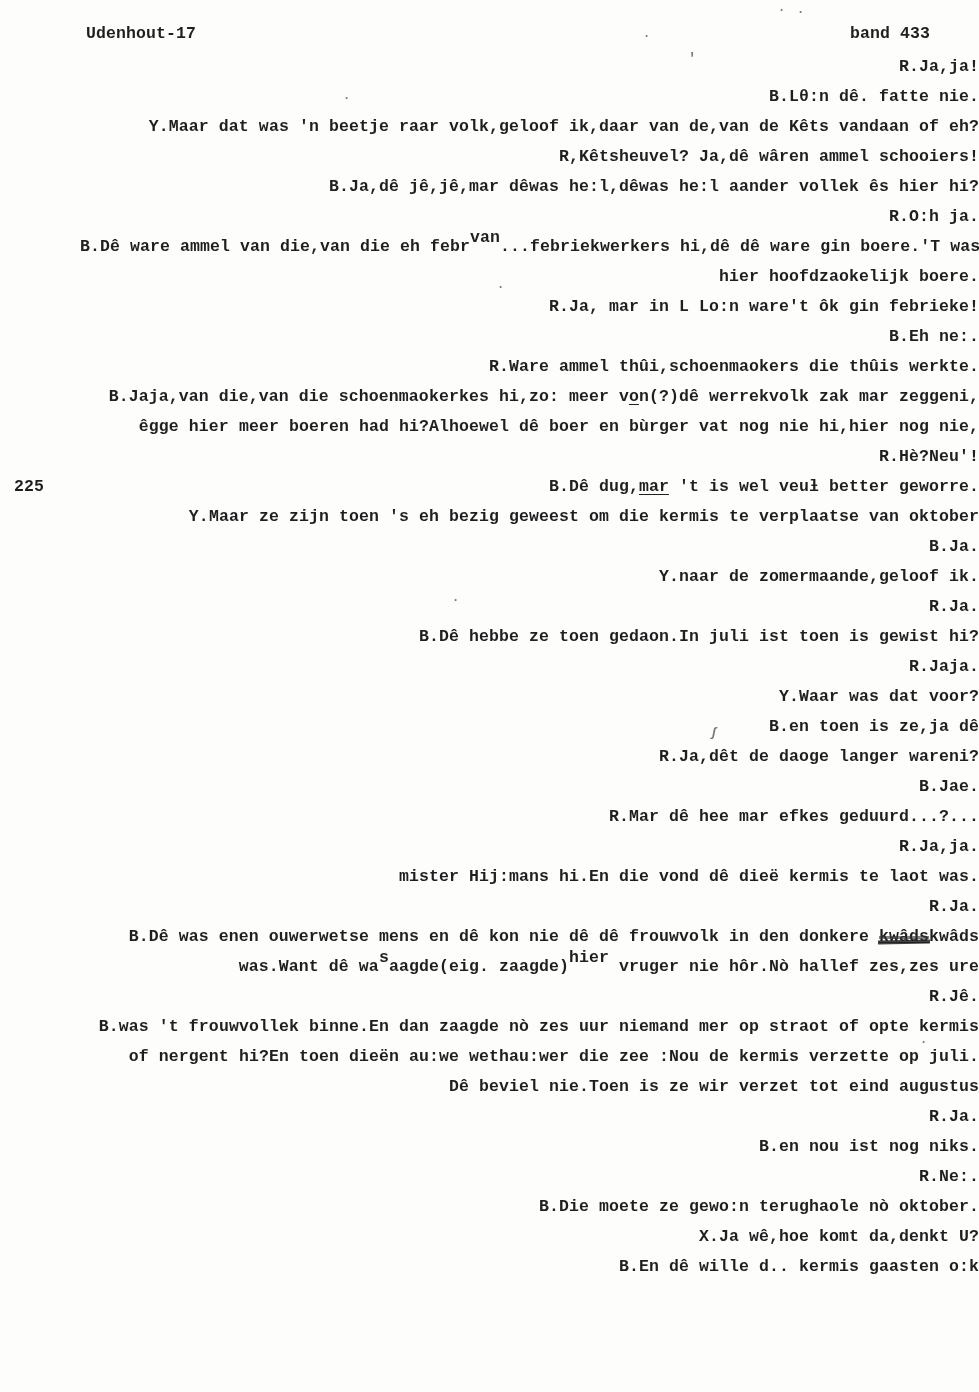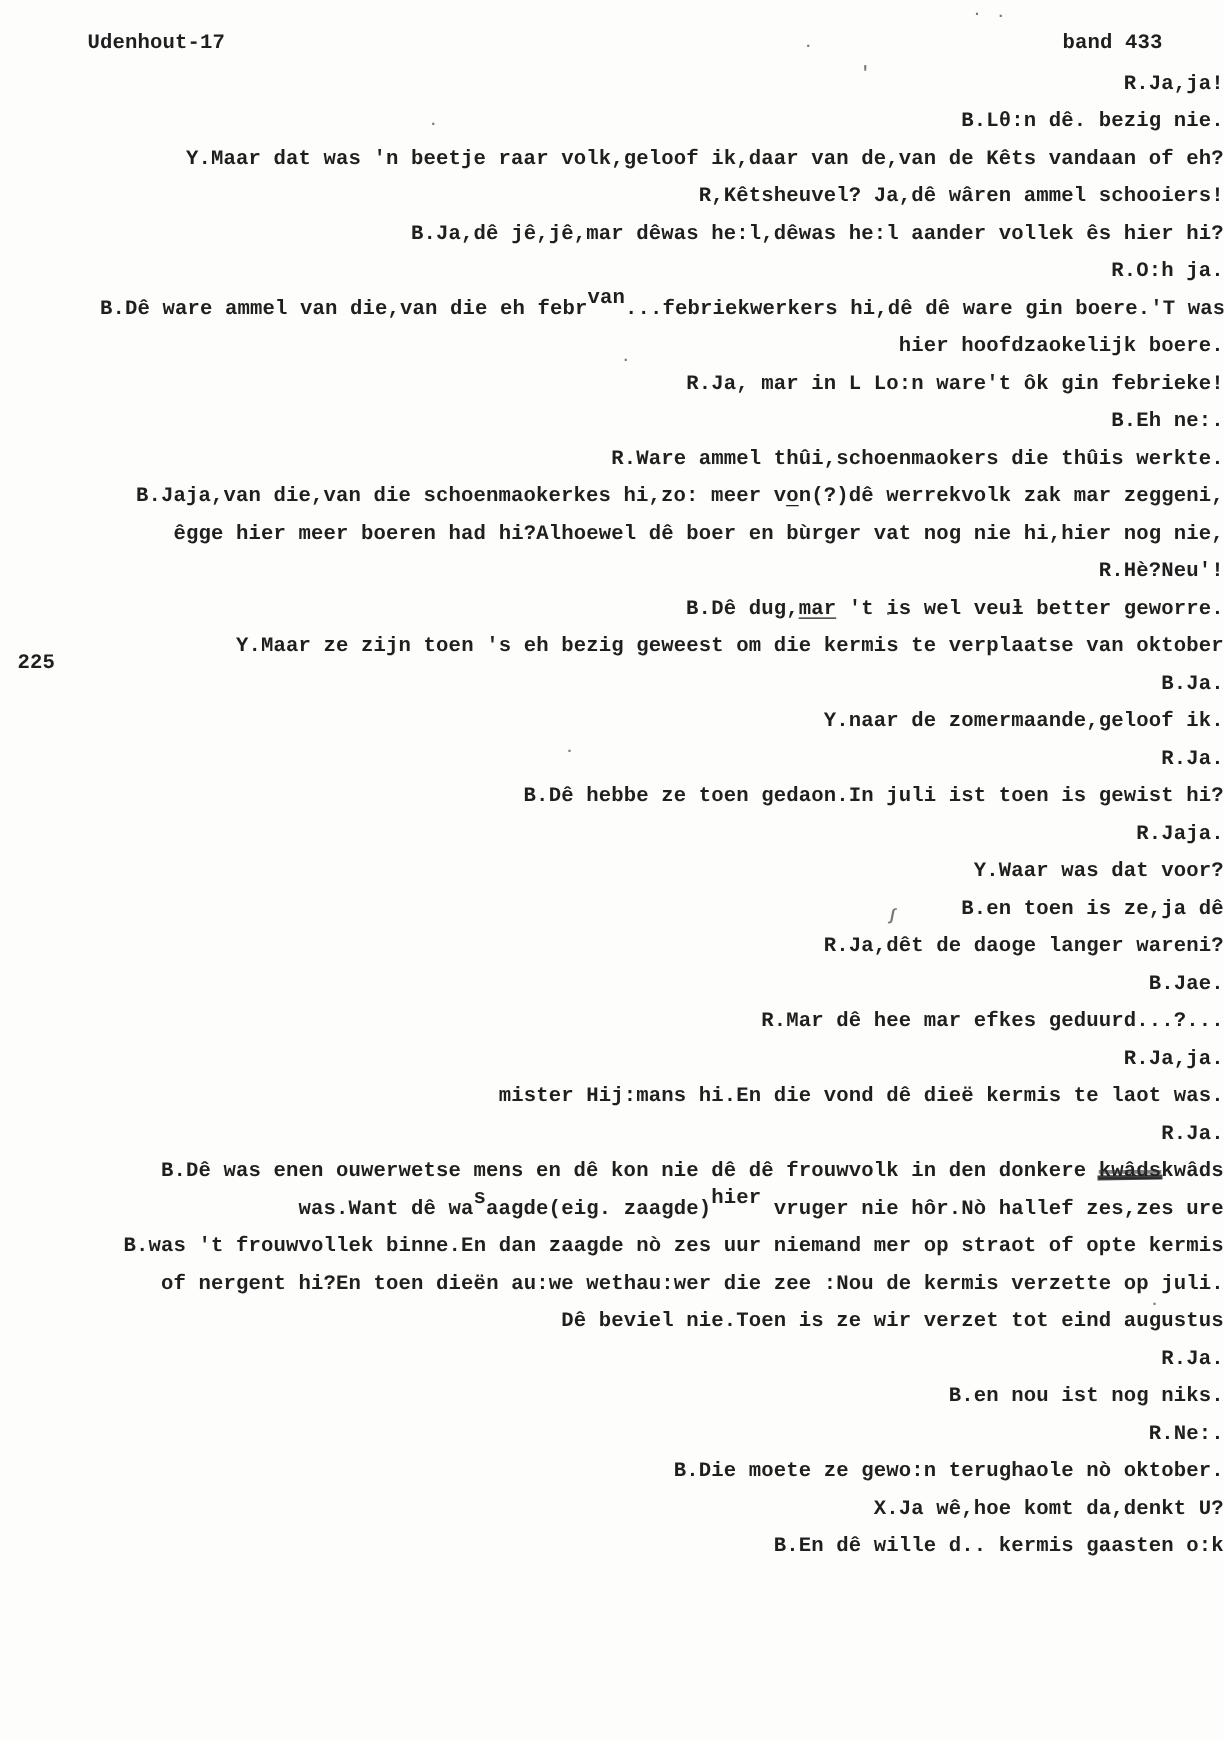--- a/index.html
+++ b/index.html
@@ -8,28 +8,28 @@
     width:979px;height:1392px;
     background:#fdfdfc;
     overflow:hidden;
     font-family:"Liberation Mono","DejaVu Sans Mono",monospace;
     font-weight:700;
     font-size:16.5px;
     color:#1f1f1f;
     letter-spacing:0.1px;
   }
   .header{
-    position:absolute;top:22px;left:70px;right:49px;
+    position:absolute;top:22px;left:86px;right:49px;
     display:flex;justify-content:space-between;
     height:24px;line-height:24px;
   }
   .lines{position:absolute;top:52px;left:70px;right:0;text-align:right;}
   .line{position:relative;height:30px;line-height:30px;white-space:pre;}
   .sp{display:inline-block;width:30px;}
-  .mnum{position:absolute;left:-56px;top:4px;line-height:22px;margin-top:43px;}
+  .mnum{position:absolute;left:-56px;top:4px;line-height:22px;}
   .sup{position:relative;top:-9px;}
   .u{text-decoration:underline;text-underline-offset:3px;}
   .strike{position:relative;text-decoration:underline;}
   .strike::after{
     content:"";position:absolute;left:-1px;right:-1px;top:13px;height:4px;
     background:#222;opacity:.85;transform:rotate(-1deg);
   }
   .strike::before{
     content:"";position:absolute;left:0;right:0;top:9px;height:3px;
     background:#333;opacity:.6;
@@ -41,21 +41,21 @@
 
 <div class="page">
 
   <div class="header">
     <span>Udenhout-17</span>
     <span>band 433</span>
   </div>
 
   <div class="lines" id="lines">
       <div class="line"><span class="sp">R.</span><span><span>Ja,ja!</span></span></div>
-      <div class="line"><span class="sp">B.</span><span><span>Lθ:n dê. bezig nie.</span></span></div>
+      <div class="line"><span class="sp">B.</span><span><span>Lθ:n dê. fatte nie.</span></span></div>
       <div class="line"><span class="sp">Y.</span><span><span>Maar dat was 'n beetje raar volk,geloof ik,daar van de,van de Kêts vandaan of eh?</span></span></div>
       <div class="line"><span class="sp">R,</span><span><span>Kêtsheuvel? Ja,dê wâren ammel schooiers!</span></span></div>
       <div class="line"><span class="sp">B.</span><span><span>Ja,dê jê,jê,mar dêwas he:l,dêwas he:l aander vollek ês hier hi?</span></span></div>
       <div class="line"><span class="sp">R.</span><span><span>O:h ja.</span></span></div>
       <div class="line"><span class="sp">B.</span><span><span>Dê ware ammel van die,van die eh febr</span><span class="sup">van</span><span>...febriekwerkers hi,dê dê ware gin boere.'T was</span></span></div>
       <div class="line"><span class="sp"></span><span><span>hier hoofdzaokelijk boere.</span></span></div>
       <div class="line"><span class="sp">R.</span><span><span>Ja, mar in L Lo:n ware't ôk gin febrieke!</span></span></div>
       <div class="line"><span class="sp">B.</span><span><span>Eh ne:.</span></span></div>
       <div class="line"><span class="sp">R.</span><span><span>Ware ammel thûi,schoenmaokers die thûis werkte.</span></span></div>
       <div class="line"><span class="sp">B.</span><span><span>Jaja,van die,van die schoenmaokerkes hi,zo: meer v</span><span class="u">o</span><span>n(?)dê werrekvolk zak mar zeggeni,</span></span></div>
@@ -71,20 +71,21 @@
       <div class="line"><span class="sp">Y.</span><span><span>Waar was dat voor?</span></span></div>
       <div class="line"><span class="sp">B.</span><span><span>en toen is ze,ja dê</span></span></div>
       <div class="line"><span class="sp">R.</span><span><span>Ja,dêt de daoge langer wareni?</span></span></div>
       <div class="line"><span class="sp">B.</span><span><span>Jae.</span></span></div>
       <div class="line"><span class="sp">R.</span><span><span>Mar dê hee mar efkes geduurd...?...</span></span></div>
       <div class="line"><span class="sp">R.</span><span><span>Ja,ja.</span></span></div>
       <div class="line"><span class="sp"></span><span><span>mister Hij:mans hi.En die vond dê dieë kermis te laot was.</span></span></div>
       <div class="line"><span class="sp">R.</span><span><span>Ja.</span></span></div>
       <div class="line"><span class="sp">B.</span><span><span>Dê was enen ouwerwetse mens en dê kon nie dê dê frouwvolk in den donkere </span><span class="strike">kwâds</span><span>kwâds</span></span></div>
       <div class="line"><span class="sp"></span><span><span>was.Want dê wa</span><span class="sup">s</span><span>aagde(eig. zaagde)</span><span class="sup">hier</span><span> vruger nie hôr.Nò hallef zes,zes ure</span></span></div>
+      <div class="line"><span class="sp">R.</span><span><span>Jê.</span></span></div>
       <div class="line"><span class="sp">B.</span><span><span>was 't frouwvollek binne.En dan zaagde nò zes uur niemand mer op straot of opte kermis</span></span></div>
       <div class="line"><span class="sp"></span><span><span>of nergent hi?En toen dieën au:we wethau:wer die zee :Nou de kermis verzette op juli.</span></span></div>
       <div class="line"><span class="sp"></span><span><span>Dê beviel nie.Toen is ze wir verzet tot eind augustus</span></span></div>
       <div class="line"><span class="sp">R.</span><span><span>Ja.</span></span></div>
       <div class="line"><span class="sp">B.</span><span><span>en nou ist nog niks.</span></span></div>
       <div class="line"><span class="sp">R.</span><span><span>Ne:.</span></span></div>
       <div class="line"><span class="sp">B.</span><span><span>Die moete ze gewo:n terughaole nò oktober.</span></span></div>
       <div class="line"><span class="sp">X.</span><span><span>Ja wê,hoe komt da,denkt U?</span></span></div>
       <div class="line"><span class="sp">B.</span><span><span>En dê wille d.. kermis gaasten o:k</span></span></div>
     </div>

